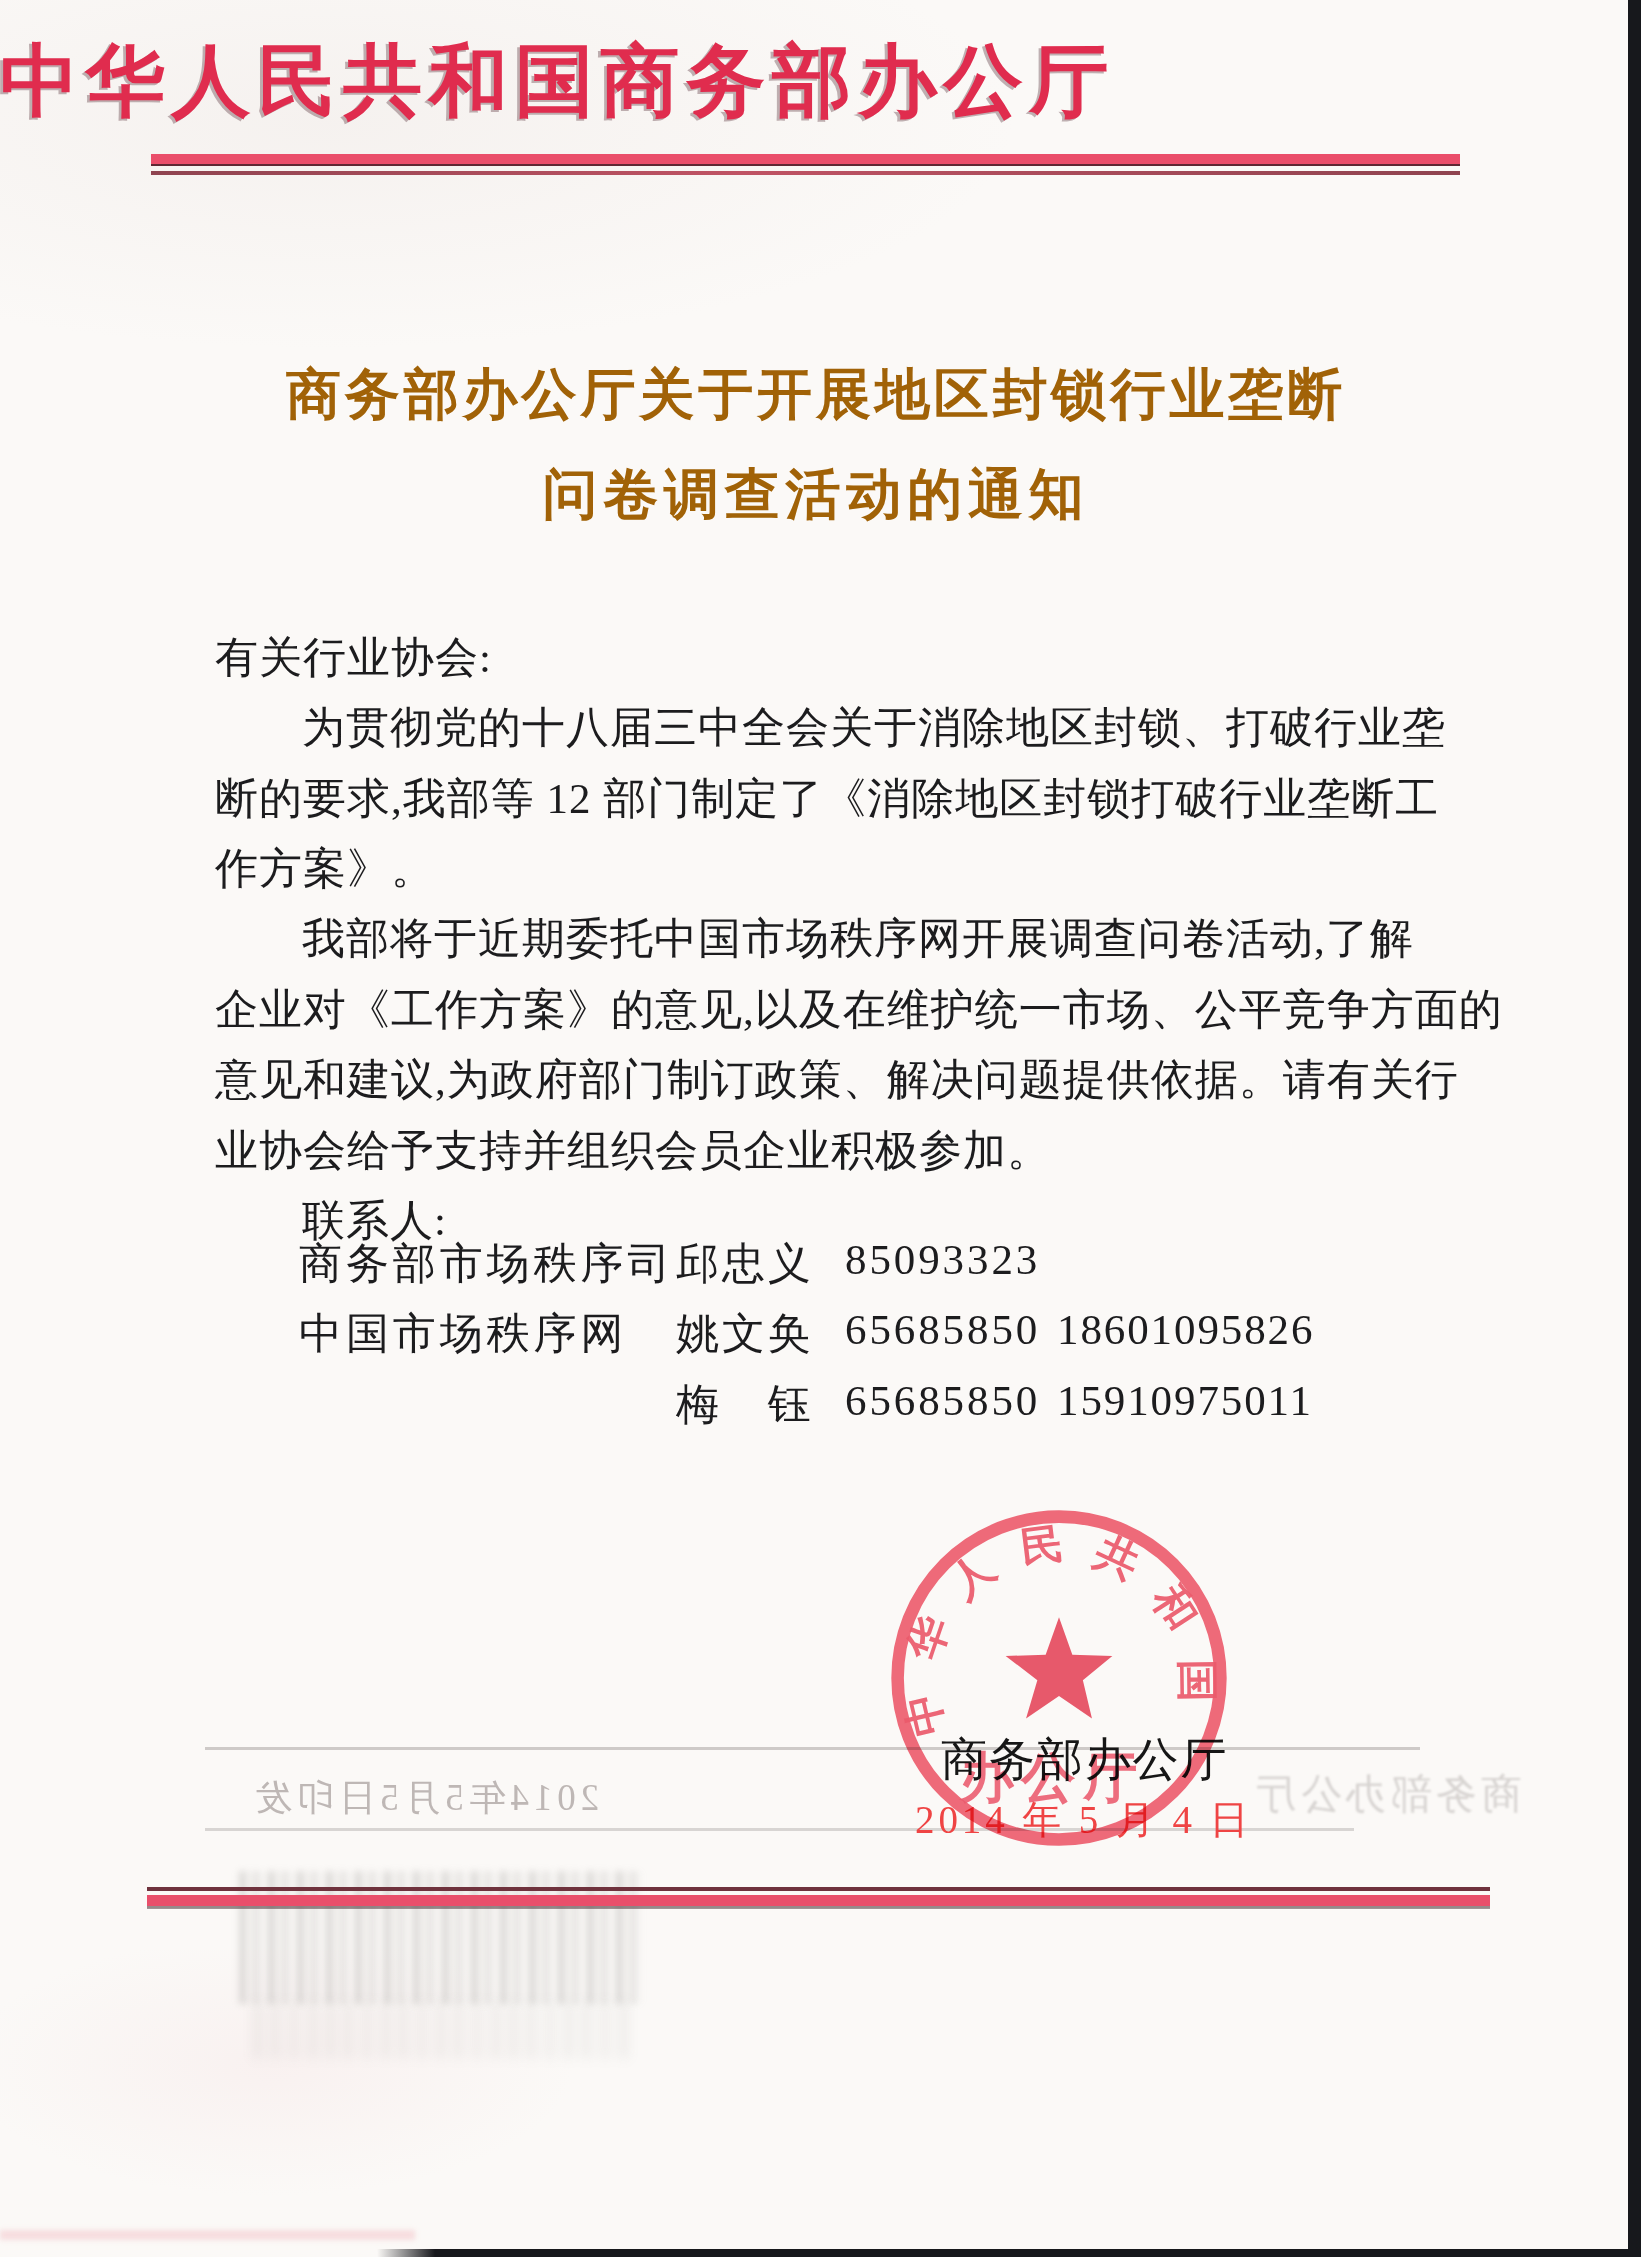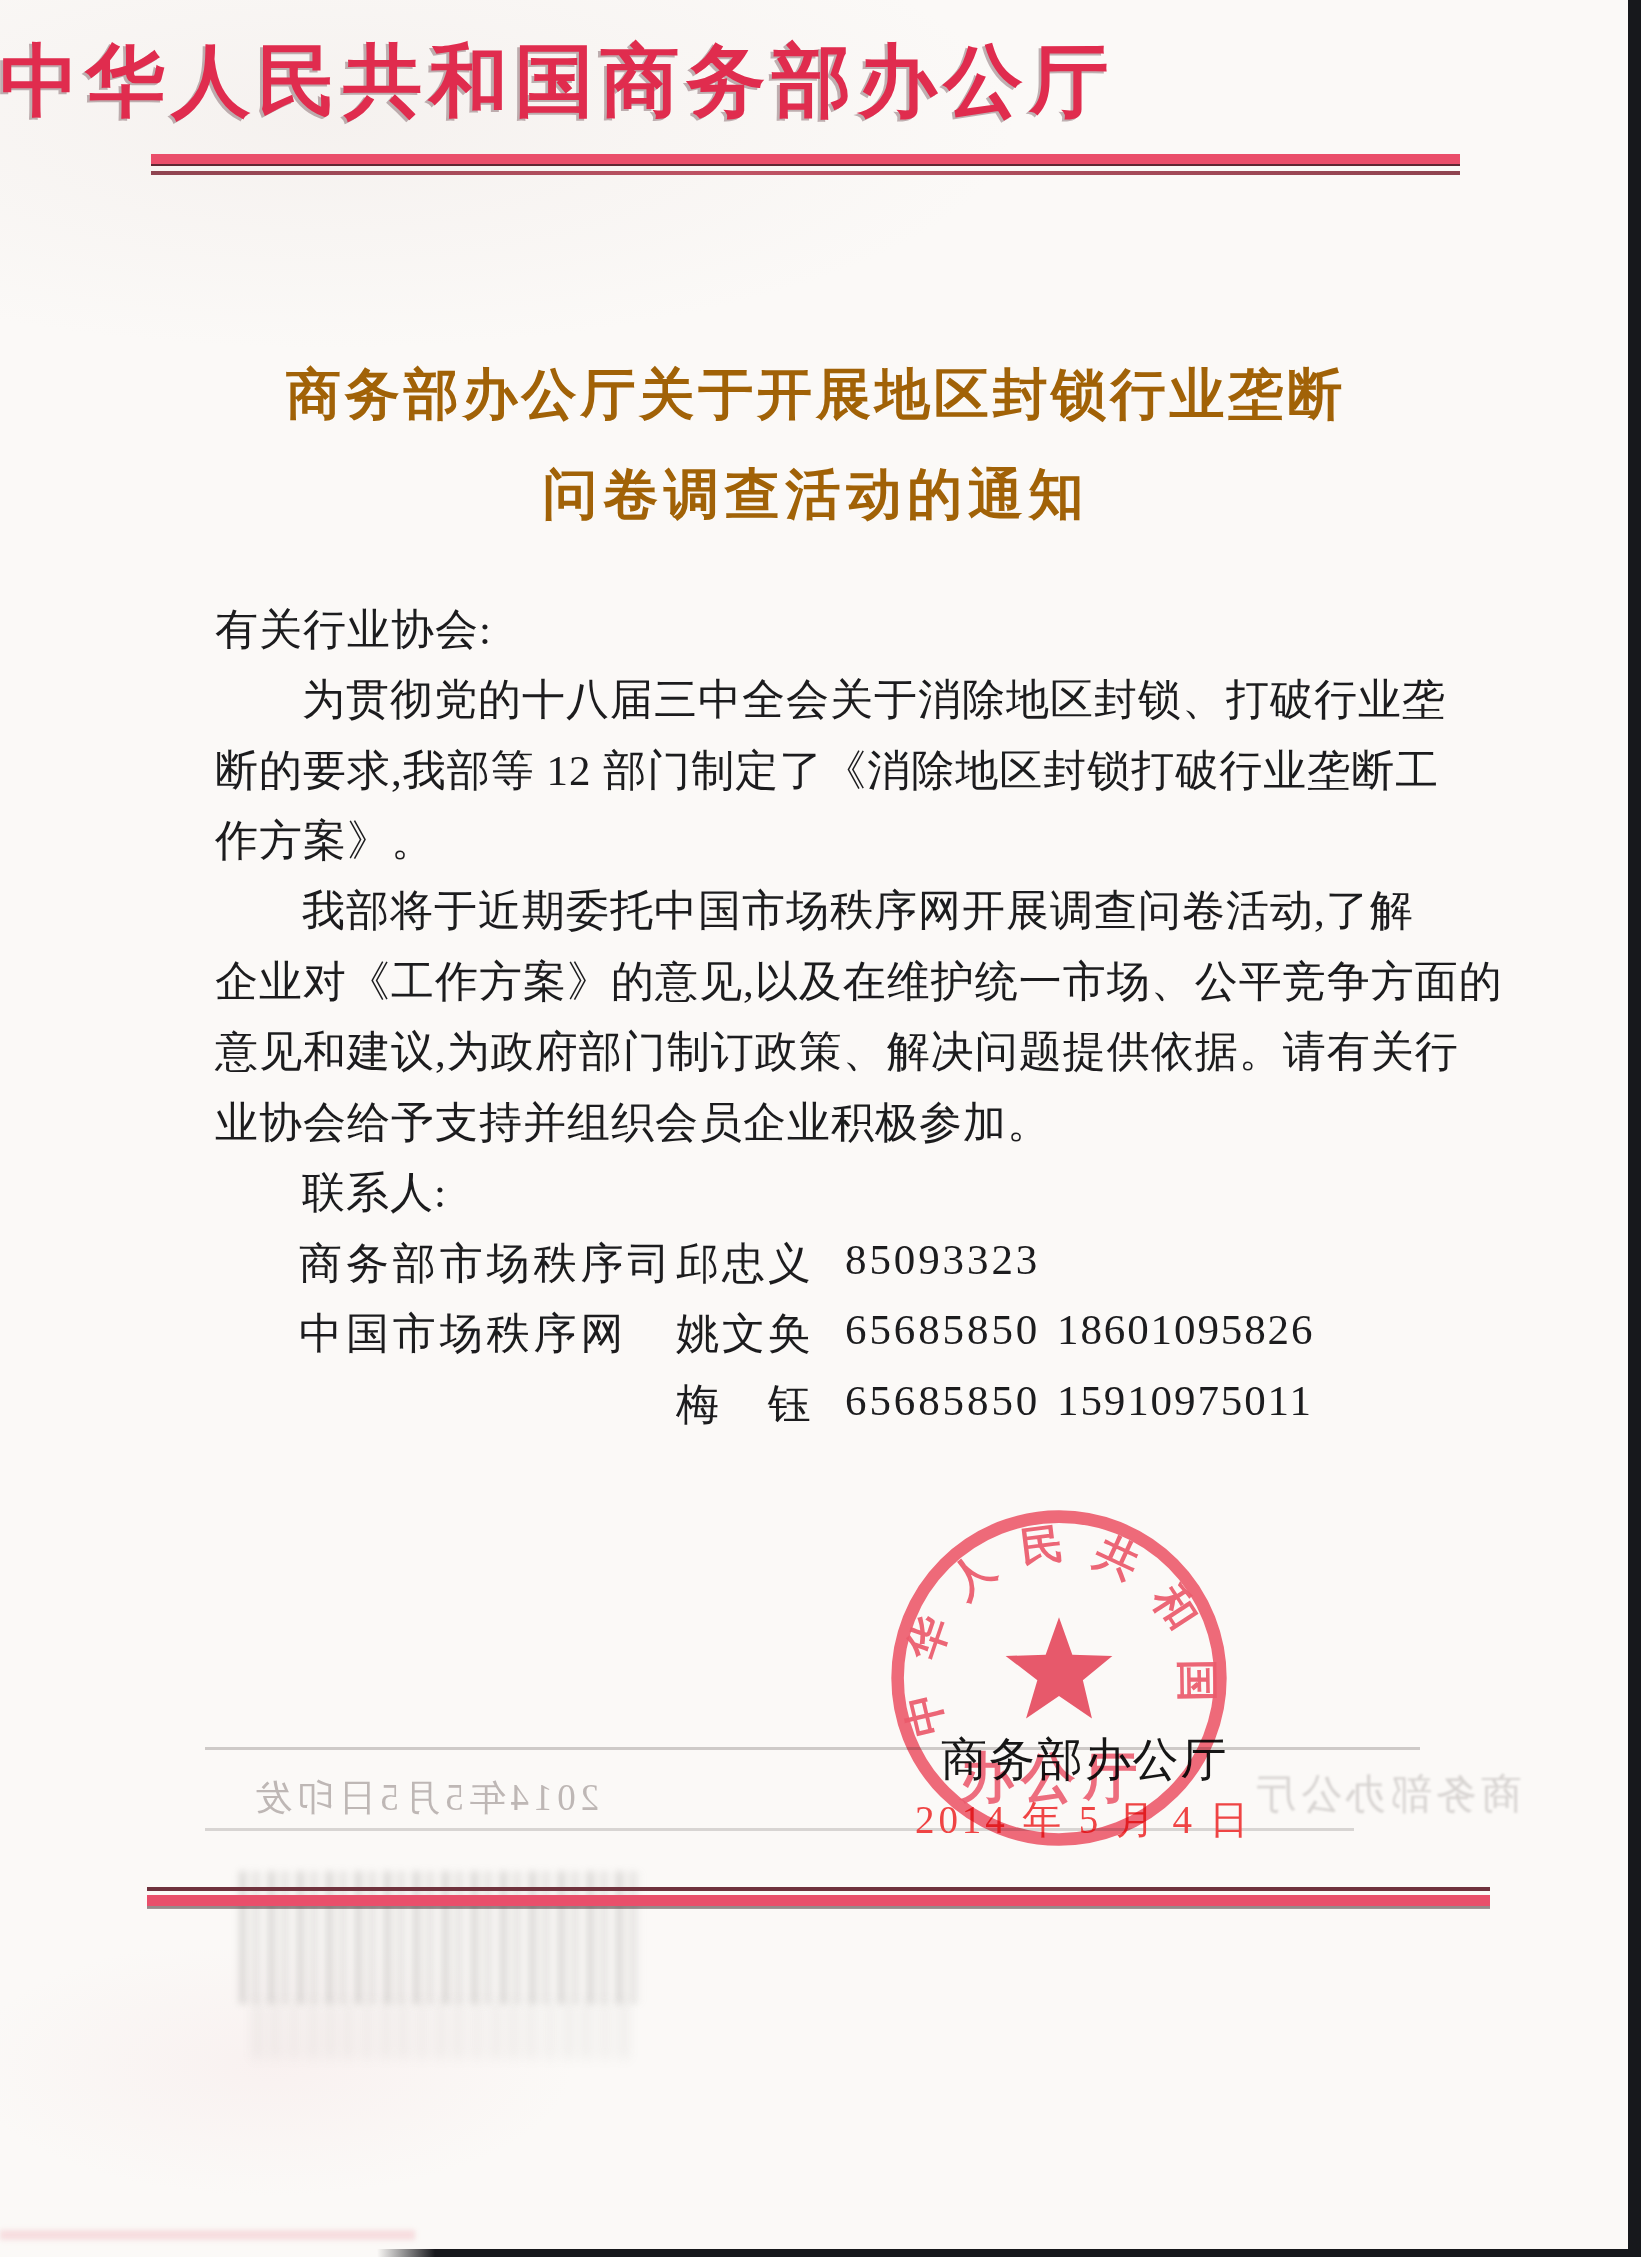--- a/index.html
+++ b/index.html
@@ -25,21 +25,21 @@
     background:#ea4e6a;border-bottom:2.9px solid #5f2833;}
   .rule-top-thin{position:absolute;left:151px;top:171px;width:1309px;height:3.9px;
     background:linear-gradient(90deg,#8f4450,#c05364 45%,#8f4450);}
 
   .doc-title{position:absolute;left:0;top:358px;width:1632px;text-align:center;
     color:#a16207;font-weight:bold;}
   .doc-title .t1{font-size:55px;letter-spacing:3.9px;white-space:nowrap;}
   .doc-title .t2{font-size:55px;letter-spacing:5.8px;margin-top:26px;white-space:nowrap;text-align:center;}
 
   .bodyline{position:absolute;left:215px;width:1255px;font-size:43px;color:#1c1c1e;
-    white-space:nowrap;letter-spacing:1px;}
+    white-space:nowrap;letter-spacing:1px;margin-top:28px;}
   .indent{padding-left:87px;}
 
   .contact-row{position:absolute;left:0;top:0;width:1641px;height:58px;font-size:43px;color:#1c1c1e;}
   .c-org{position:absolute;left:299px;letter-spacing:3.9px;white-space:pre;}
   .c-name{position:absolute;left:676px;letter-spacing:2.9px;white-space:pre;}
   .c-tel{position:absolute;left:845px;letter-spacing:2.9px;}
   .c-mobile{position:absolute;left:1057px;letter-spacing:1.9px;text-align:right;}
 
   .sig-org{position:absolute;left:941px;top:1729px;font-size:46px;color:#161616;
     letter-spacing:1.9px;white-space:nowrap;z-index:3;text-align:right;}

